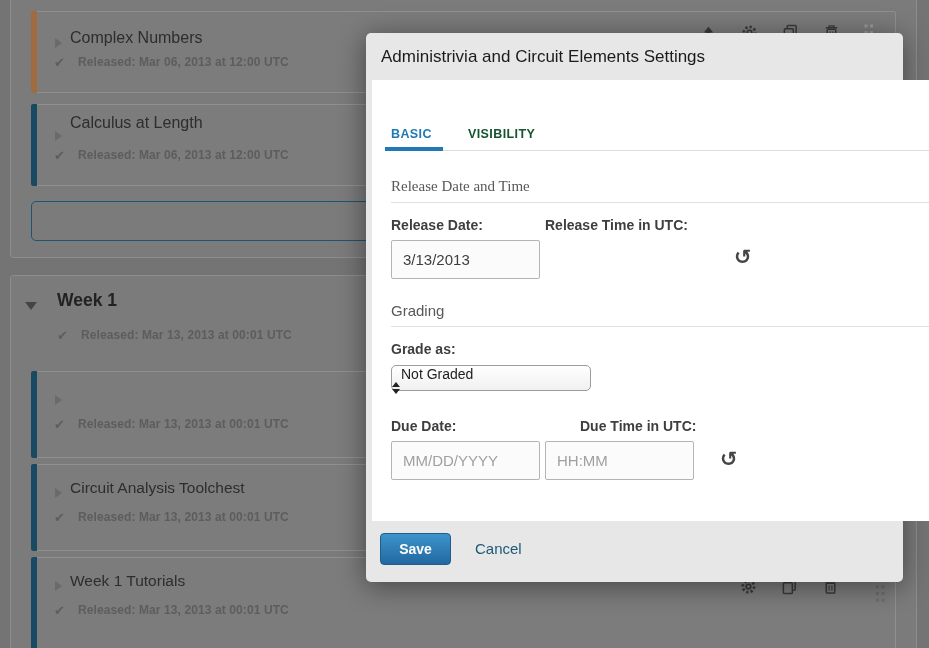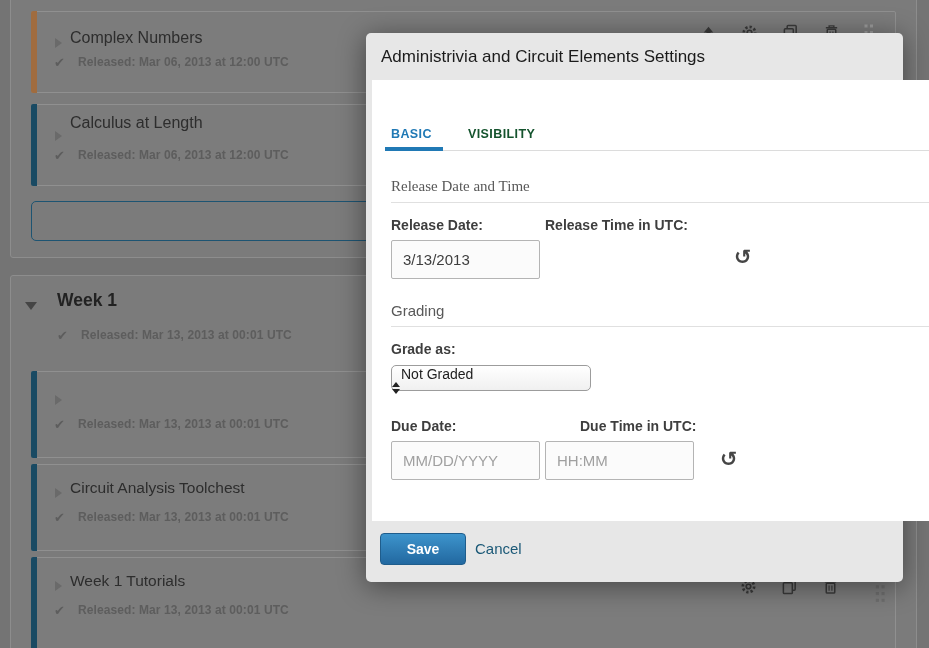--- a/index.html
+++ b/index.html
@@ -42,21 +42,21 @@
              font-family:inherit;font-size:15px;color:#3e3e3e;padding:0 0 0 11px;border-radius:2px;box-sizing:content-box;}
   .txt-input::placeholder{color:#a0a0a0;opacity:1;}
   .undo{position:absolute;font-size:21px;font-weight:bold;color:#454545;line-height:1;cursor:pointer;}
   .fake-select{position:absolute;width:198px;height:24px;border:1px solid #9c9c9c;border-radius:5px;
                background:linear-gradient(#ffffff,#f0f0f0);display:flex;cursor:pointer;flex-direction:column;}
   .fake-select .sel-text{font-size:14px;color:#1d1d1d;padding-left:9px;flex:1;}
   .stepper{display:flex;flex-direction:column;gap:2px;padding-right:8px;}
   .stepper .up{width:0;height:0;border-left:4px solid transparent;border-right:4px solid transparent;border-bottom:5px solid #222;}
   .stepper .dn{width:0;height:0;border-left:4px solid transparent;border-right:4px solid transparent;border-top:5px solid #222;}
   .modal-footer{position:absolute;left:0;right:0;top:488px;height:61px;border-radius:0 0 5px 5px;}
-  .save-btn{position:absolute;left:14px;top:12px;width:86px;height:32px;border:1px solid #1f5d8c;border-radius:4px;
+  .save-btn{position:absolute;left:14px;top:12px;width:71px;height:32px;border:1px solid #1f5d8c;border-radius:4px;
             background:linear-gradient(#3d94cc,#2268a0);color:#fff;font-family:inherit;font-size:14px;font-weight:bold;cursor:pointer;}
   .cancel-link{position:absolute;left:109px;top:19px;font-size:15px;color:#1b5977;cursor:pointer;}
 </style>
 </head>
 <body>
 
 <div class="abs" style="left:0;top:0;width:929px;height:648px;">
 
   <div class="card" style="left:10px;top:-30px;width:905px;height:286px;">
 

